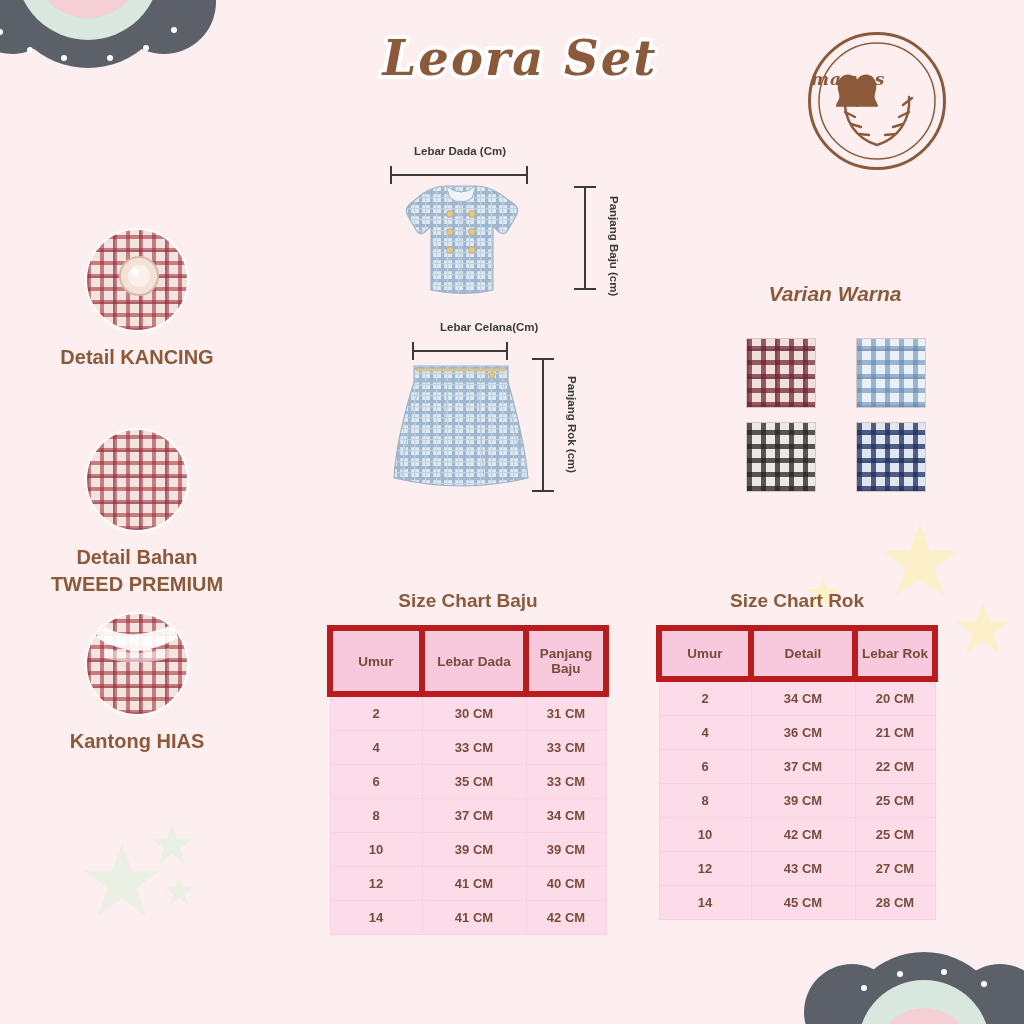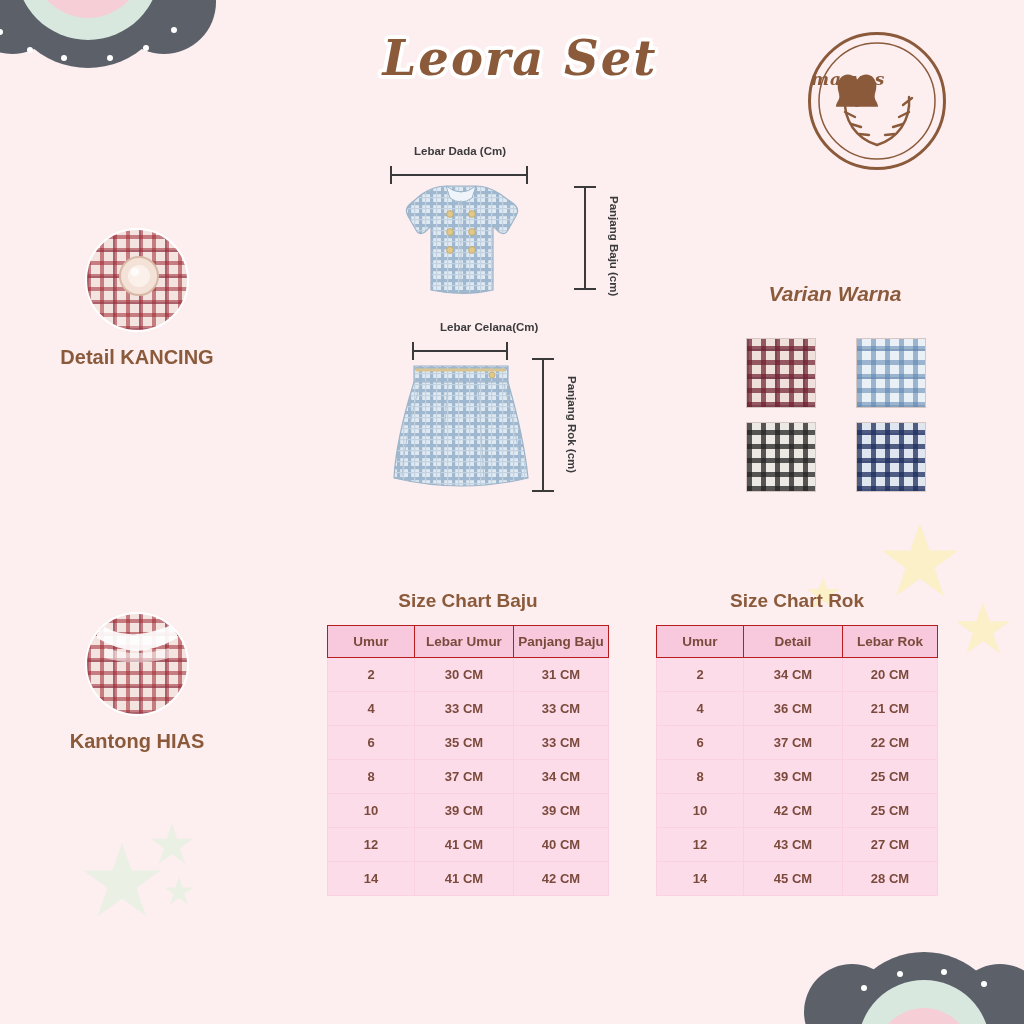--- a/index.html
+++ b/index.html
@@ -110,21 +110,21 @@
 
   
   .tbl-title{
     position:absolute;font-size:19px;font-weight:bold;color:#8a5a3b;text-align:center;
   }
   table{border-collapse:collapse;}
   .chart{position:absolute;}
   .chart table{width:100%;}
   .chart th{
     background:#f8c8dc;color:#7a4a3c;font-size:13.5px;font-weight:bold;
-    padding:8px 0;border:1px solid #b91c1c;
+    padding:15px 0;border:6px solid #b91c1c;
   }
   .chart td{
     background:#fddcea;color:#7a4a3c;font-size:13px;font-weight:bold;
     padding:9px 0;text-align:center;border:1px solid #fbd0e2;
   }
 
   
   .garment{position:absolute;}
 </style>
 </head>
@@ -207,20 +207,27 @@
         <circle cx="52" cy="46" r="19" fill="#f4e2d8" stroke="#d8b9a6" stroke-width="2"></circle>
         <circle cx="52" cy="46" r="11" fill="#fbf1ea"></circle>
         <circle cx="48" cy="42" r="4" fill="#ffffff" opacity=".8"></circle>
       </svg>
     </div>
     <div class="cap">
       <div>Detail KANCING</div>
     </div>
   </div>
 
+  <div class="feature" style="top:428px;">
+    <div class="swatch plaid-red"></div>
+    <div class="cap">
+      <div>Detail Bahan</div>
+      <div>TWEED PREMIUM</div>
+    </div>
+  </div>
 
   <div class="feature" style="top:612px;">
     <div class="swatch plaid-red">
       <svg viewBox="0 0 100 100" width="100" height="100">
         <path d="M10 8 q18 14 40 12 q22 -2 40 -12 l0 16 q-20 12 -40 13 q-20 -1 -40 -13 z" fill="#ffffff" opacity=".92"></path>
         <path d="M18 34 q32 10 64 0 l0 10 q-32 9 -64 0 z" fill="#ffffff" opacity=".55"></path>
       </svg>
     </div>
     <div class="cap">
       <div>Kantong HIAS</div>
@@ -295,21 +302,21 @@
   <div class="vswatch plaid-lightblue" style="left:856px;top:338px;"></div>
   <div class="vswatch plaid-black" style="left:746px;top:422px;"></div>
   <div class="vswatch plaid-navy" style="left:856px;top:422px;"></div>
 
   <div class="tbl-title" style="left:327px;top:590px;width:282px;">Size Chart Baju</div>
   <div class="chart" style="left:327px;top:625px;width:282px;">
     <table>
       <thead>
         <tr>
           <th style="width:86px">Umur</th>
-          <th style="width:98px">Lebar Umur</th>
+          <th style="width:98px">Lebar Dada</th>
           <th>Panjang Baju</th>
         </tr>
       </thead>
       <tbody>
         <tr>
           <td>2</td>
           <td>30 CM</td>
           <td>31 CM</td>
         </tr>
         <tr>

